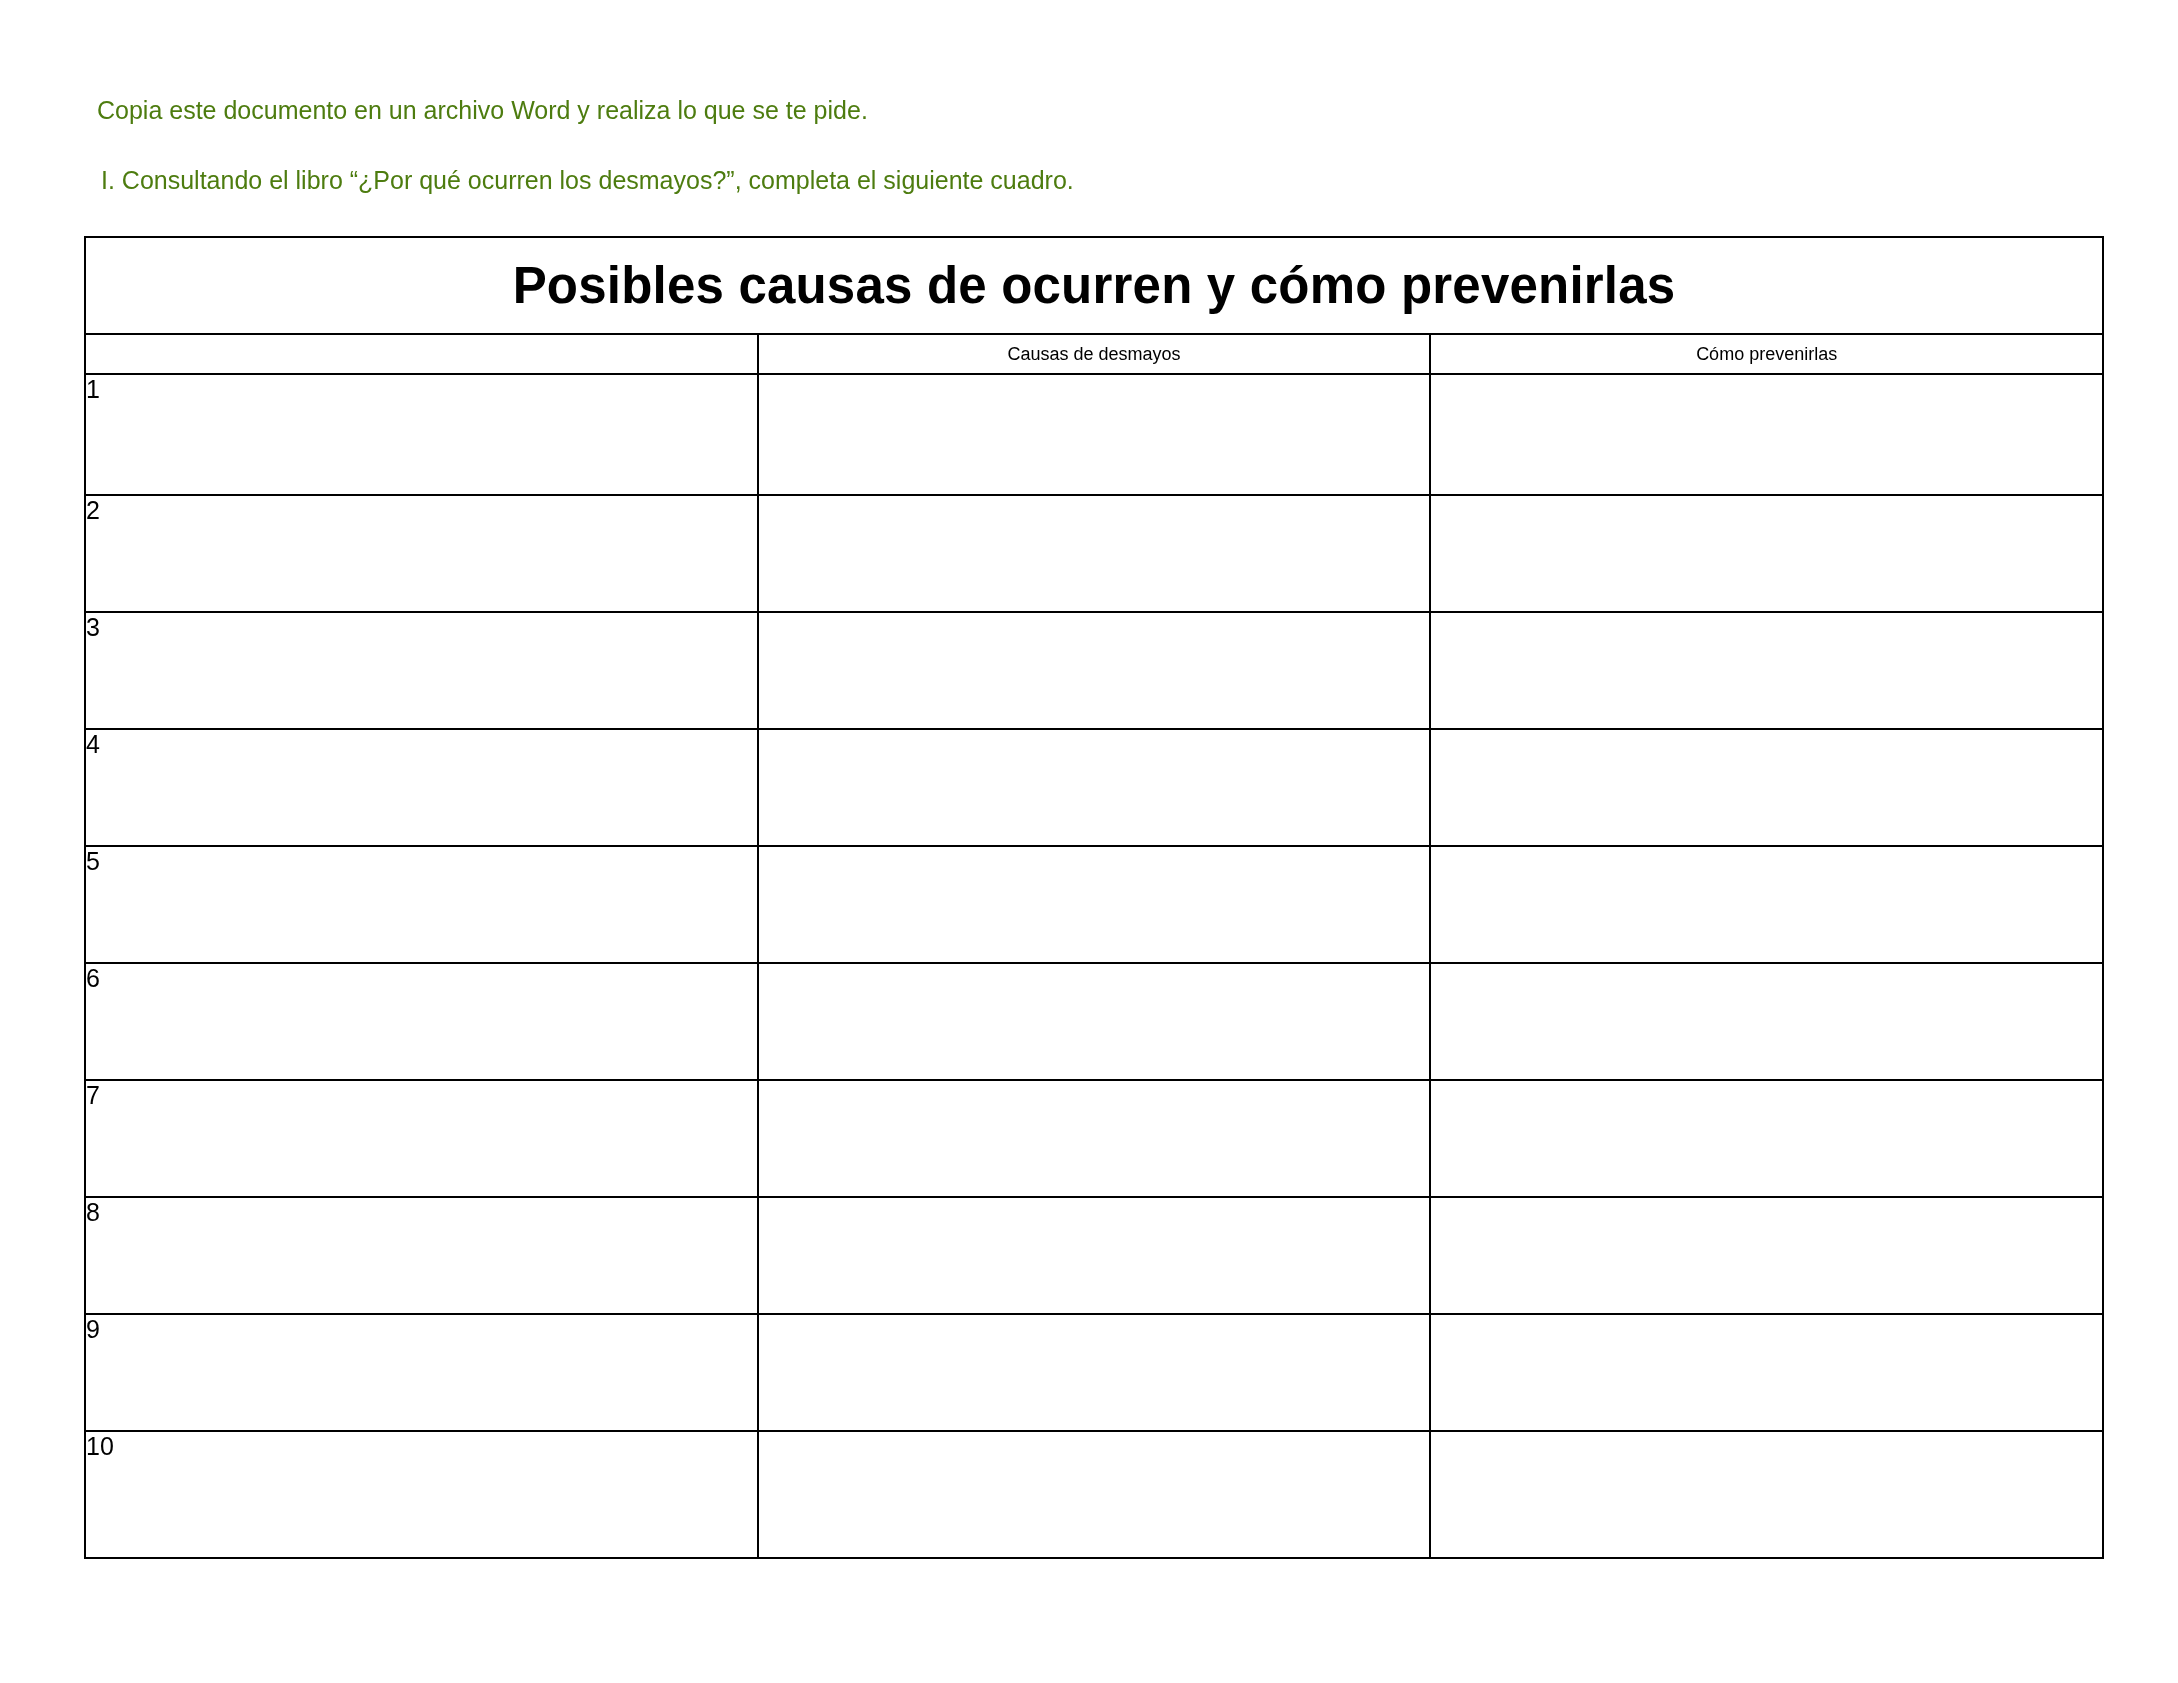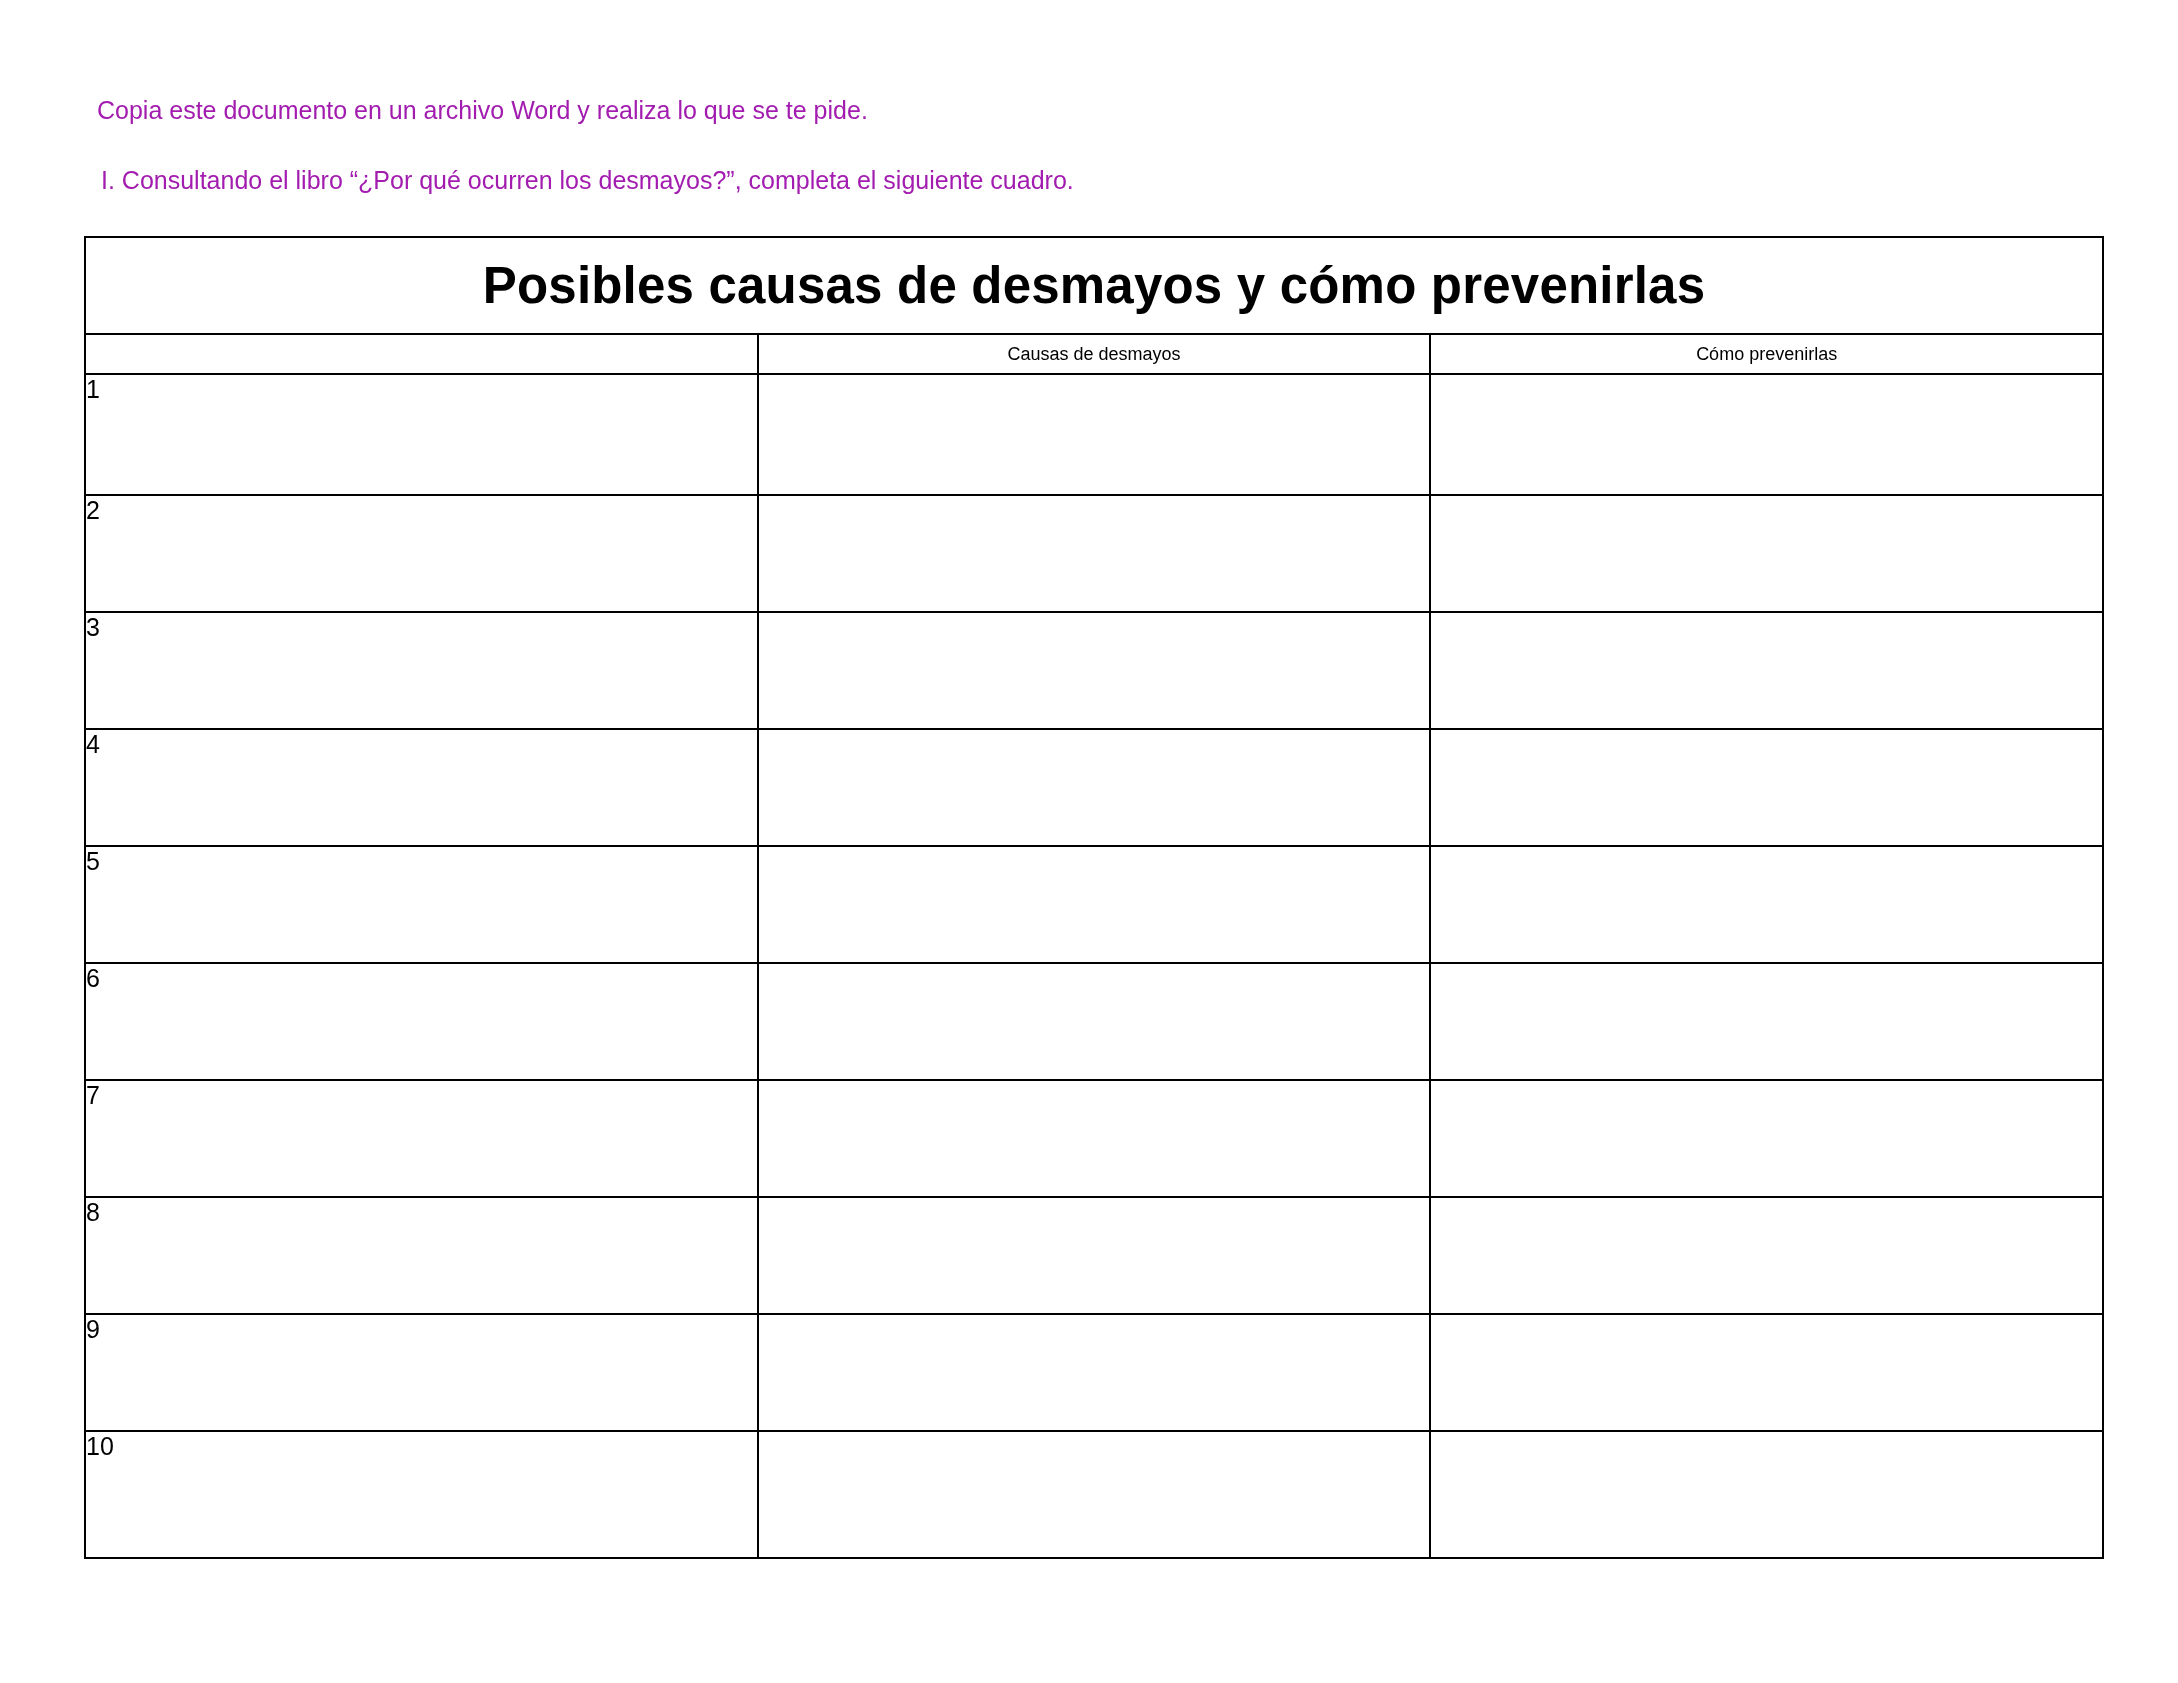--- a/index.html
+++ b/index.html
@@ -25,21 +25,21 @@
   }
   .instructions {
     position: absolute;
     left: 97px;
     top: 94px;
     width: 1980px;
   }
   .instr-line {
     font-size: 25px;
     line-height: 32px;
-    color: #a21caf;
+    color: #4d7c0f;
     margin: 0 0 38px 0;
     white-space: nowrap;
   }
   .instr-line.second {
     margin-left: 4px;
   }
   .table-wrap {
     position: absolute;
     left: 84px;
     top: 236px;
@@ -114,21 +114,21 @@
 
   <div class="instructions">
     <p class="instr-line">Copia  este documento en un archivo Word y realiza lo que se te pide.</p>
     <p class="instr-line second">I. Consultando el libro “¿Por qué ocurren los desmayos?”, completa el siguiente cuadro.</p>
   </div>
 
   <div class="table-wrap">
     <table class="worksheet">
       <tbody>
         <tr>
-          <td class="title-cell" colspan="3">Posibles causas de desmayos y cómo prevenirlas</td>
+          <td class="title-cell" colspan="3">Posibles causas de ocurren y cómo prevenirlas</td>
         </tr>
         <tr>
           <td class="num-col col-head corner-cell"></td>
           <td class="cause-col col-head">Causas de desmayos</td>
           <td class="prevent-col col-head">Cómo prevenirlas</td>
         </tr>
 
         <tr class="row-body row-first">
           <td class="num-cell">1</td>
           <td class="blank-cell"></td>

